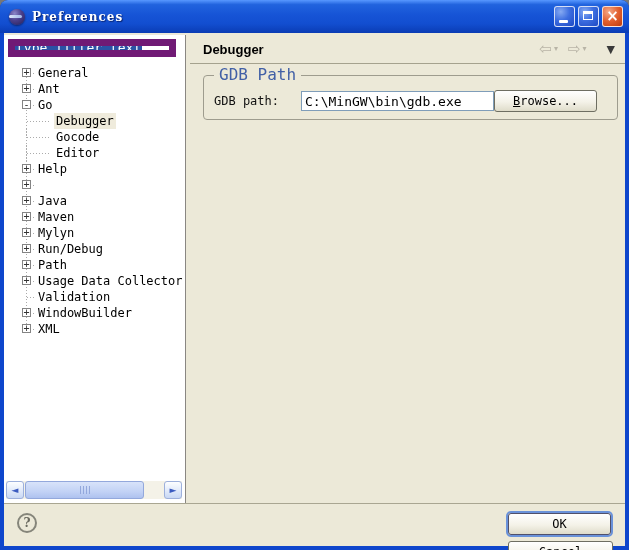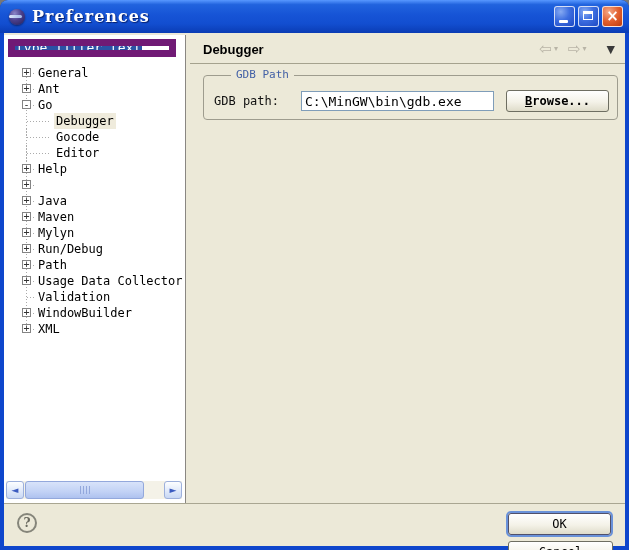--- a/index.html
+++ b/index.html
@@ -4,21 +4,21 @@
 <style>
   html,body{margin:0;padding:0;background:#777;}
   .window{position:relative;width:629px;height:550px;background:#0E46CC;border-radius:8px 8px 0 0;overflow:hidden;font-family:"DejaVu Sans Mono","Liberation Mono",monospace;}
   
   .titlebar{position:absolute;top:0;left:0;width:100%;height:33px;border-radius:8px 8px 0 0;
     background:linear-gradient(180deg,#5898FF 0%,#2163DE 14%,#1654D6 45%,#124ED0 72%,#0A3CB4 100%);
     display:flex;align-items:center;padding:0 6px 0 9px;box-sizing:border-box;}
   .win-icon{width:16px;height:16px;border-radius:50%;position:relative;flex:0 0 auto;
     background:radial-gradient(circle at 35% 28%,#8C86C8 0%,#4A3F8C 45%,#241E55 100%);box-shadow:0 1px 2px rgba(0,0,20,.5);}
   .win-icon::after{content:"";position:absolute;left:0px;top:6px;width:13px;height:3px;background:linear-gradient(90deg,#DCE6F8,#9FB6E8);border-radius:2px;}
-  .title-text{color:#fff;font-family:"DejaVu Serif","Liberation Serif",serif;font-weight:bold;font-size:16px;letter-spacing:1px;margin-left:7px;text-shadow:1px 1px 1px rgba(0,0,40,.6);}
+  .title-text{color:#fff;font-family:"DejaVu Serif","Liberation Serif",serif;font-weight:bold;font-size:12px;letter-spacing:1px;margin-left:7px;text-shadow:1px 1px 1px rgba(0,0,40,.6);}
   .win-buttons{margin-left:auto;display:flex;gap:3px;}
   .winbtn{width:21px;height:21px;border-radius:3px;border:1px solid rgba(255,255,255,.8);position:relative;box-sizing:border-box;cursor:default;}
   .winbtn.blue{background:radial-gradient(circle at 30% 25%,#86AAF2 0%,#3D6EE0 45%,#1D49C4 100%);}
   .winbtn.red{background:radial-gradient(circle at 30% 25%,#F4A988 0%,#E2602F 50%,#BC3A0C 100%);}
   .min-glyph{position:absolute;left:4px;bottom:3px;width:9px;height:3px;background:#fff;border-radius:1px;}
   .max-glyph{position:absolute;left:4px;top:4px;width:10px;height:9px;border:1px solid #fff;border-top-width:3px;box-sizing:border-box;}
   .close-glyph{position:absolute;inset:0;display:flex;align-items:center;justify-content:center;color:#fff;font-weight:bold;font-size:15px;line-height:1;font-family:"DejaVu Sans",sans-serif;}
   
   .main{position:absolute;left:4px;right:4px;top:33px;bottom:4px;background:#ECE9D8;}
   
@@ -53,30 +53,30 @@
     background:repeating-linear-gradient(90deg,#93A8DC 0 1px,transparent 1px 3px);}
   
   .content{position:absolute;left:186px;top:2px;right:0;height:468px;}
   .content-header{height:29px;border-bottom:1px solid #A5A28E;display:flex;align-items:center;padding:0 10px 0 13px;box-sizing:border-box;}
   .content-title{font-family:"Liberation Sans","DejaVu Sans",sans-serif;font-weight:bold;font-size:13px;color:#000;}
   .header-nav{margin-left:auto;display:flex;align-items:center;gap:2px;}
   .nav-arrow{color:#B8B4A6;font-size:15px;line-height:1;font-family:"DejaVu Sans",sans-serif;}
   .nav-caret{color:#B8B4A6;font-size:8px;line-height:1;margin-right:8px;font-family:"DejaVu Sans",sans-serif;}
   .view-menu{color:#3A3A3A;font-size:11px;line-height:1;margin-left:10px;font-family:"DejaVu Sans",sans-serif;}
   .group{position:absolute;left:13px;right:7px;top:40px;height:43px;border:1px solid #9E9C8E;border-radius:4px;}
-  .group-label{position:absolute;top:-8px;left:27px;background:#ECE9D8;padding:0 5px;font-size:11px;color:#4260A6;line-height:14px;}
+  .group-label{position:absolute;top:-8px;left:10px;background:#ECE9D8;padding:0 5px;font-size:16px;color:#4260A6;line-height:14px;}
   .group-row{position:absolute;left:10px;right:6px;top:14px;height:22px;display:flex;align-items:center;}
   .field-label{font-size:12px;color:#111;margin-right:22px;}
   .text-input{width:193px;height:20px;border:1px solid #7F9DB9;background:#fff;box-sizing:border-box;
     font-family:"DejaVu Sans Mono",monospace;font-size:13px;color:#000;padding:0 3px;}
   .btn{border:1px solid #6E6E62;border-radius:3px;background:linear-gradient(180deg,#FFFFFF 0%,#F4F2E8 55%,#DFDCCA 100%);
     font-family:"DejaVu Sans Mono",monospace;font-size:12px;color:#000;display:flex;align-items:center;justify-content:center;
     box-sizing:border-box;height:22px;cursor:default;white-space:nowrap;}
   .mn{text-decoration:underline;}
-  .browse-btn{width:103px;margin-left:12px;font-weight:bold;}
+  .browse-btn{width:103px;}
   .panel-btns{position:absolute;right:7px;bottom:10px;display:flex;gap:8px;}
   .restore-btn{width:122px;} .apply-btn{width:103px;}
   
   .bottom-bar{position:absolute;left:0;right:0;top:470px;height:43px;border-top:1px solid #A9A692;box-sizing:border-box;}
   .help-btn{position:absolute;left:13px;top:9px;width:20px;height:20px;border-radius:50%;border:2px solid #85857A;box-sizing:border-box;
     display:flex;align-items:center;justify-content:center;color:#6A6A60;font-size:12px;font-weight:bold;
     font-family:"DejaVu Serif",serif;}
   .dialog-btns{position:absolute;right:12px;top:9px;display:flex;gap:6px;flex-direction:column;}
   .ok-btn{width:103px;box-shadow:0 0 0 2px #6A92DA;border-color:#50506A;}
   .cancel-btn{width:105px;}

